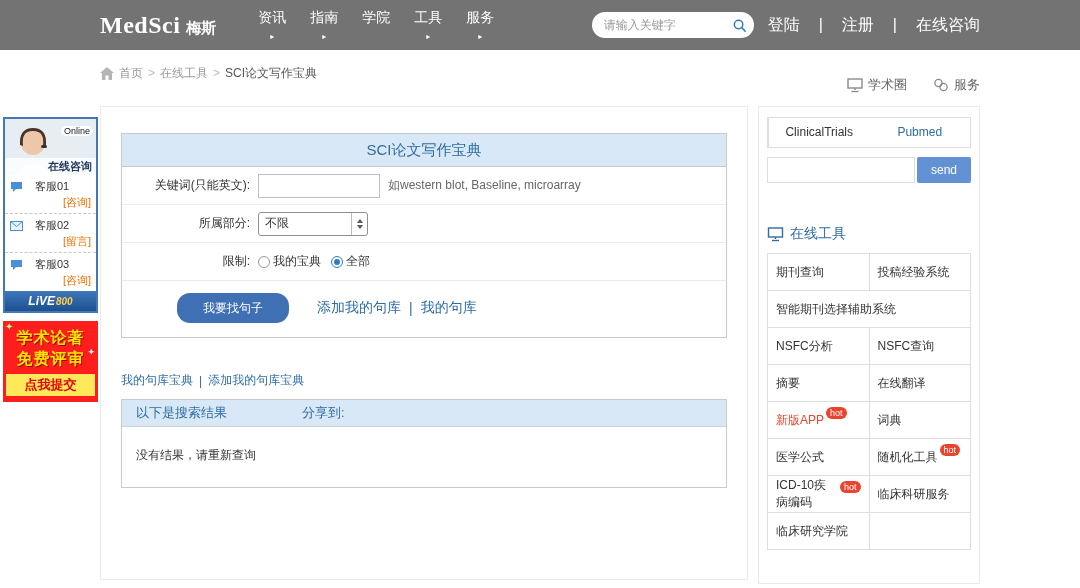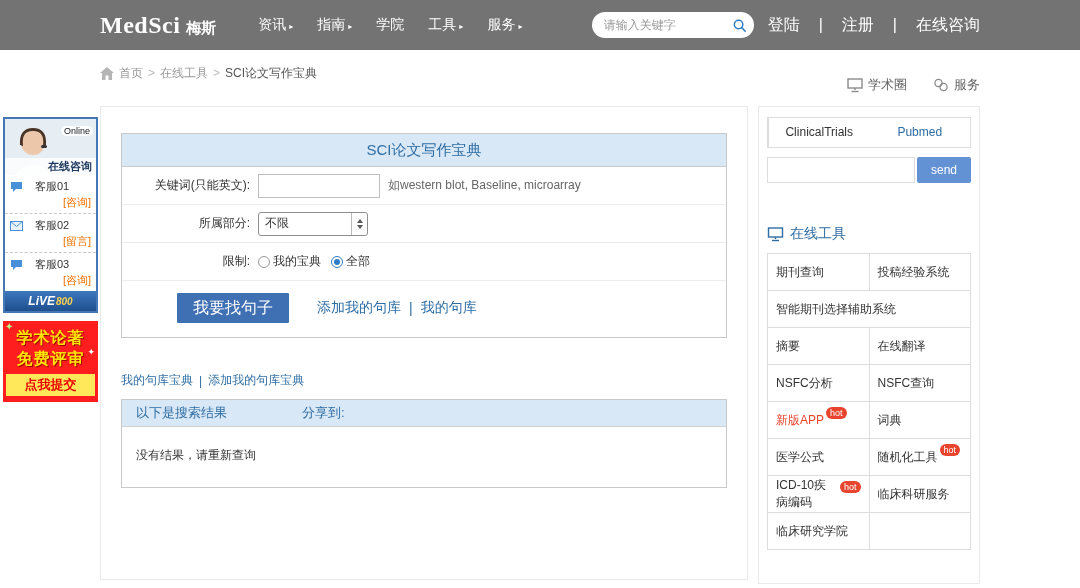--- a/index.html
+++ b/index.html
@@ -6,21 +6,21 @@
   html,body { width:1080px; height:588px; }
   body { font-family:"Liberation Sans",sans-serif; background:#fff; color:#333; font-size:12px; position:relative; overflow:hidden; }
 
   
   .topbar { height:50px; background:#737373; }
   .tb-inner { width:880px; margin:0 auto; height:100%; display:flex; align-items:center; }
   .logo { display:flex; align-items:baseline; gap:6px; cursor:pointer; }
   .logo-en { font-family:"Liberation Serif",serif; font-weight:bold; font-size:24px; color:#fff; letter-spacing:.5px; }
   .logo-cn { font-size:15px; font-weight:bold; color:#fff; }
   .nav { display:flex; margin-left:42px; gap:24px; }
-  .nav-item { color:#fff; font-size:14px; display:flex; align-items:center; gap:3px; cursor:pointer; }
+  .nav-item { color:#fff; font-size:14px; display:flex; align-items:center; gap:3px; cursor:pointer;flex-direction:column; }
   .nav-arrow { font-size:8px; margin-top:2px; }
   .search-pill { margin-left:auto; width:162px; height:26px; background:#fff; border-radius:14px; display:flex; align-items:center; padding:0 7px 0 12px; }
   .search-pill input { border:none; outline:none; flex:1; font-size:12px; color:#333; background:transparent; min-width:0; }
   .search-pill input::placeholder { color:#999; }
   .search-icon { display:flex; cursor:pointer; }
   .auth { display:flex; align-items:center; gap:19px; margin-left:14px; color:#fff; font-size:16px; white-space:nowrap; }
   .auth span[data-name="auth-link"] { cursor:pointer; }
 
   
   .crumb-row { width:880px; margin:0 auto; height:46px; display:flex; align-items:center; font-size:12px; color:#999; gap:5px; }
@@ -45,21 +45,21 @@
   .select-text { flex:1; padding-left:6px; color:#333; }
   .select-arrows { width:16px; height:100%; border-left:1px solid #bbb; display:flex; flex-direction:column; align-items:center; justify-content:center; gap:2px; }
   .tri-up { width:0; height:0; border-left:3px solid transparent; border-right:3px solid transparent; border-bottom:4px solid #555; }
   .tri-down { width:0; height:0; border-left:3px solid transparent; border-right:3px solid transparent; border-top:4px solid #555; }
   .radio-group { display:flex; align-items:center; }
   .radio { width:12px; height:12px; border:1px solid #999; border-radius:50%; background:#fff; margin-right:3px; position:relative; cursor:pointer; flex:none; }
   .radio.checked { border-color:#2e7cc3; }
   .radio.checked::after { content:""; position:absolute; inset:2px; background:#2e7cc3; border-radius:50%; }
   .radio-label { margin-right:10px; cursor:pointer; }
   .btn-row { display:flex; align-items:center; padding:12px 0 14px 55px; }
-  .find-btn { width:112px; height:30px; background:#4070b4; color:#fff; font-size:16px; border:none; border-radius:1px; cursor:pointer; }
+  .find-btn { width:112px; height:30px; background:#4070b4; color:#fff; font-size:12px; border:none; border-radius:13px; cursor:pointer; }
   .btn-links { margin-left:28px; font-size:14px; color:#2e6da4; display:flex; gap:8px; align-items:center; }
   .btn-links span[data-interactable="true"] { cursor:pointer; }
 
   .treasury-links { margin-top:34px; font-size:12px; color:#2e6da4; display:flex; gap:6px; align-items:center; }
   .treasury-links span[data-interactable="true"] { cursor:pointer; }
 
   .results { margin-top:10px; border:1px solid #c9c9c9; }
   .results-header { background:#d9e8f6; height:27px; display:flex; align-items:center; padding-left:14px; color:#2e6da4; font-size:13px; border-bottom:1px solid #d0d0d0; }
   .share { margin-left:75px; }
   .results-body { height:60px; padding:20px 14px 0; color:#333; }
@@ -327,33 +327,33 @@
         <div class="tool-cell" data-name="tool-submission-experience-system" data-interactable="true">
             <span>投稿经验系统</span>
           </div>
       </div>
       <div class="tool-row">
         <div class="tool-cell" data-name="tool-smart-journal-selection" data-interactable="true">
             <span>智能期刊选择辅助系统</span>
           </div>
       </div>
       <div class="tool-row">
+        <div class="tool-cell" data-name="tool-nsfc-analysis" data-interactable="true">
+            <span>NSFC分析</span>
+          </div>
+        <div class="tool-cell" data-name="tool-nsfc-query" data-interactable="true">
+            <span>NSFC查询</span>
+          </div>
+      </div>
+      <div class="tool-row">
         <div class="tool-cell" data-name="tool-abstract" data-interactable="true">
             <span>摘要</span>
           </div>
         <div class="tool-cell" data-name="tool-online-translation" data-interactable="true">
             <span>在线翻译</span>
-          </div>
-      </div>
-      <div class="tool-row">
-        <div class="tool-cell" data-name="tool-nsfc-analysis" data-interactable="true">
-            <span>NSFC分析</span>
-          </div>
-        <div class="tool-cell" data-name="tool-nsfc-query" data-interactable="true">
-            <span>NSFC查询</span>
           </div>
       </div>
       <div class="tool-row">
         <div class="tool-cell red" data-name="tool-new-app" data-interactable="true">
             <span>新版APP</span>
             <span class="hot" data-name="hot-badge" data-interactable="false">hot</span>
           </div>
         <div class="tool-cell" data-name="tool-dictionary" data-interactable="true">
             <span>词典</span>
           </div>

